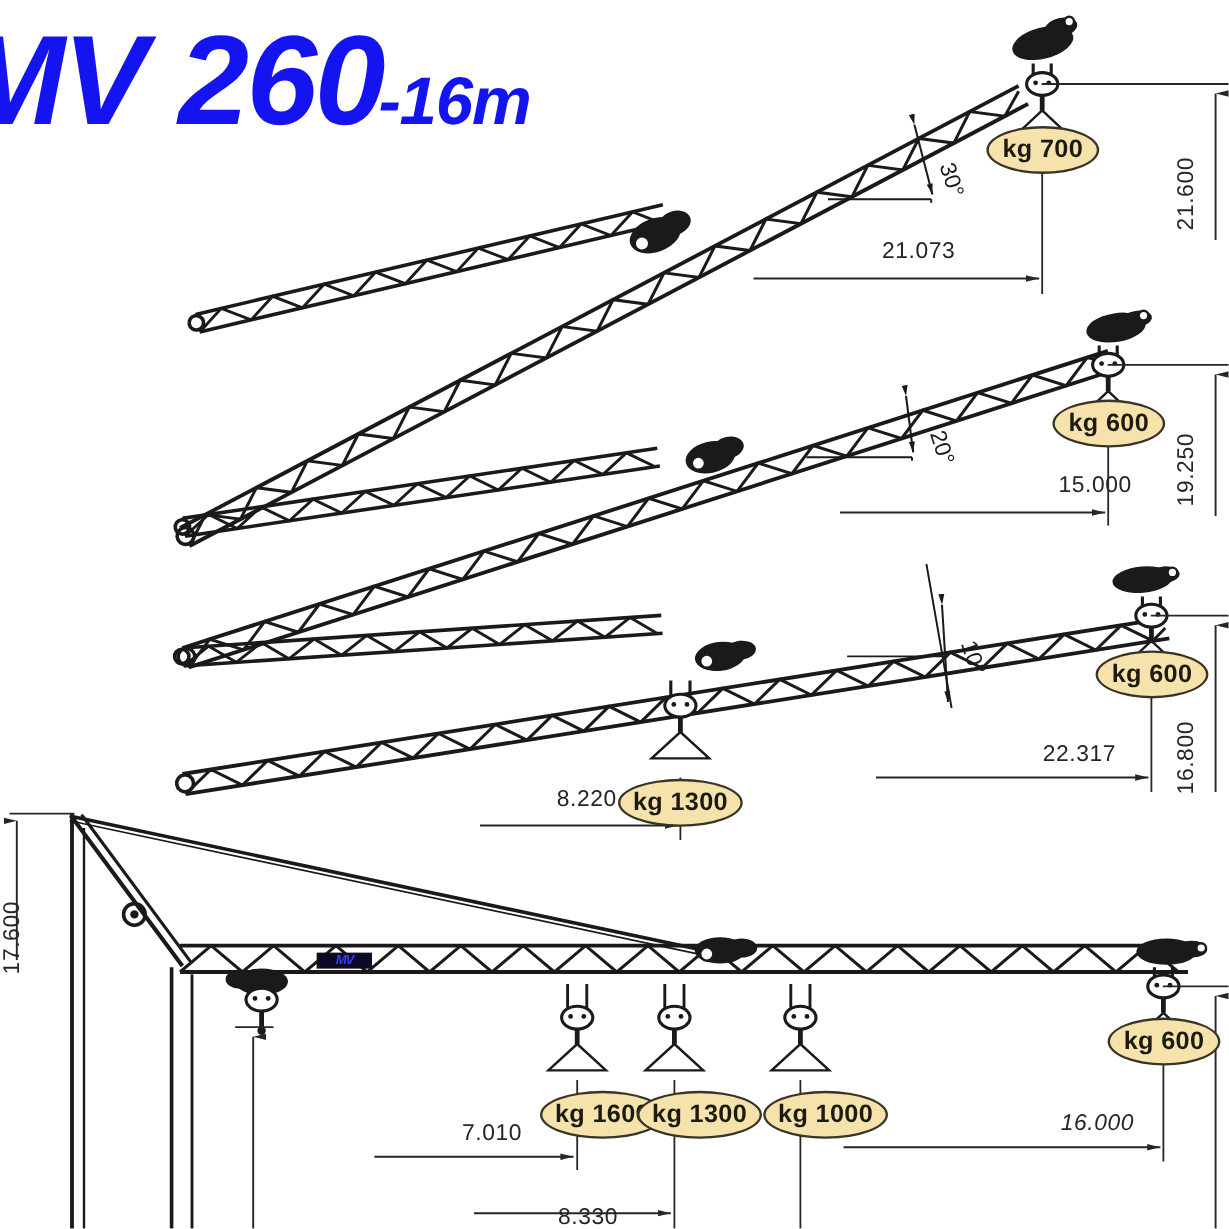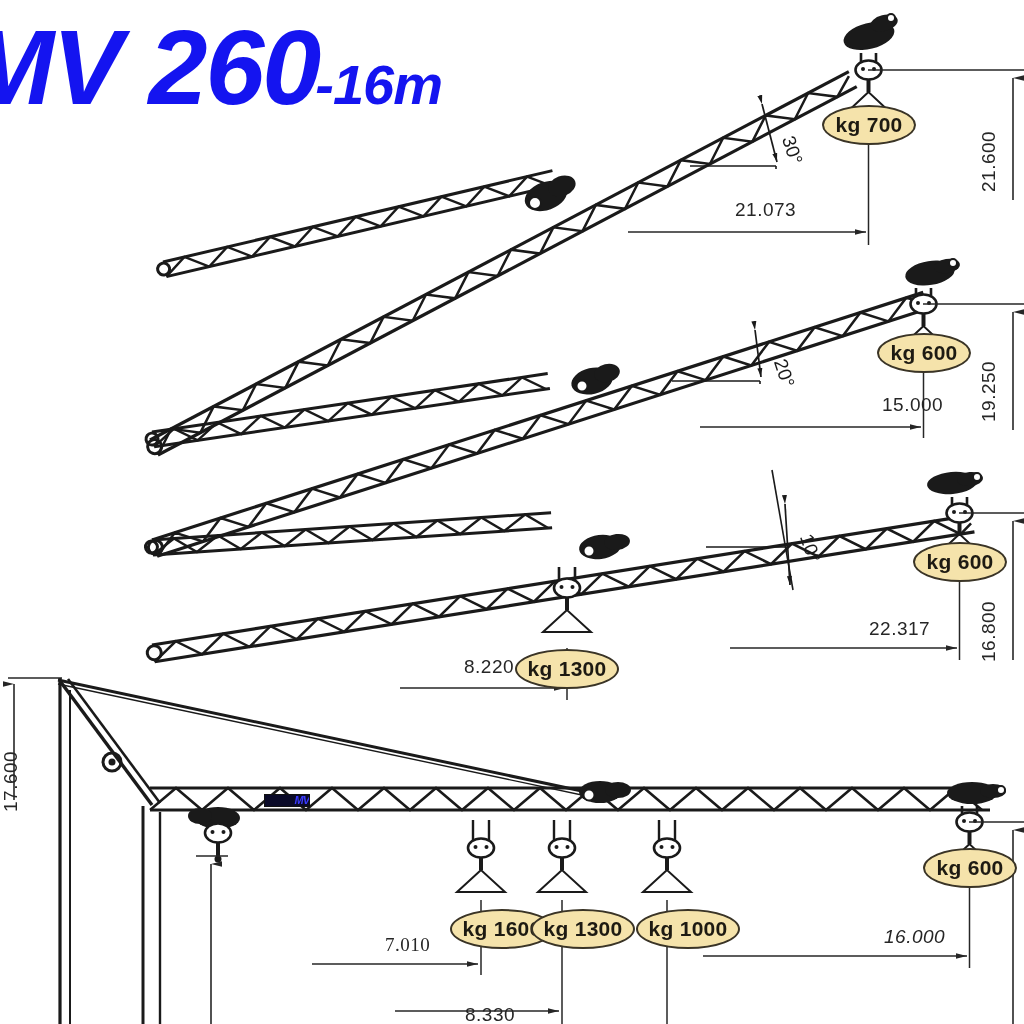--- a/index.html
+++ b/index.html
@@ -102,21 +102,21 @@
     box-sizing: border-box;
   }
   .logoplate span {
     display: block;
     font-family: "Liberation Sans", sans-serif;
     font-style: italic;
     font-weight: bold;
     font-size: 11px;
     color: #3b3bff;
     line-height: 11px;
-    text-align: right;
+    text-align: center;
     letter-spacing: -1px;
   }
 </style>
 </head>
 <body>
 
 <div id="page">
 
   <svg id="svgroot" viewBox="0 0 1024 1024">
     <defs>
@@ -445,21 +445,21 @@
   </div>
 
   <div class="dimtext" style="left:735px; top:199px;">21.073</div>
 
   <div class="dimtext" style="left:882px; top:394px;">15.000</div>
 
   <div class="dimtext" style="left:869px; top:618px;">22.317</div>
 
   <div class="dimtext" style="left:464px; top:656px;">8.220</div>
 
-  <div class="dimtext" style="left:385px; top:934px;font-family:Liberation Serif, serif;">7.010</div>
+  <div class="dimtext" style="left:385px; top:934px;">7.010</div>
 
   <div class="dimtext" style="left:465px; top:981px;margin-top:23px;">8.330</div>
 
   <div class="dimtext" style="left:884px; top:926px;font-style:italic;">16.000</div>
 
   <div class="dimtext vert" style="left:1000px; top:170px;">21.600</div>
 
   <div class="dimtext vert" style="left:1000px; top:400px;">19.250</div>
 
   <div class="dimtext vert" style="left:1000px; top:640px;">16.800</div>

